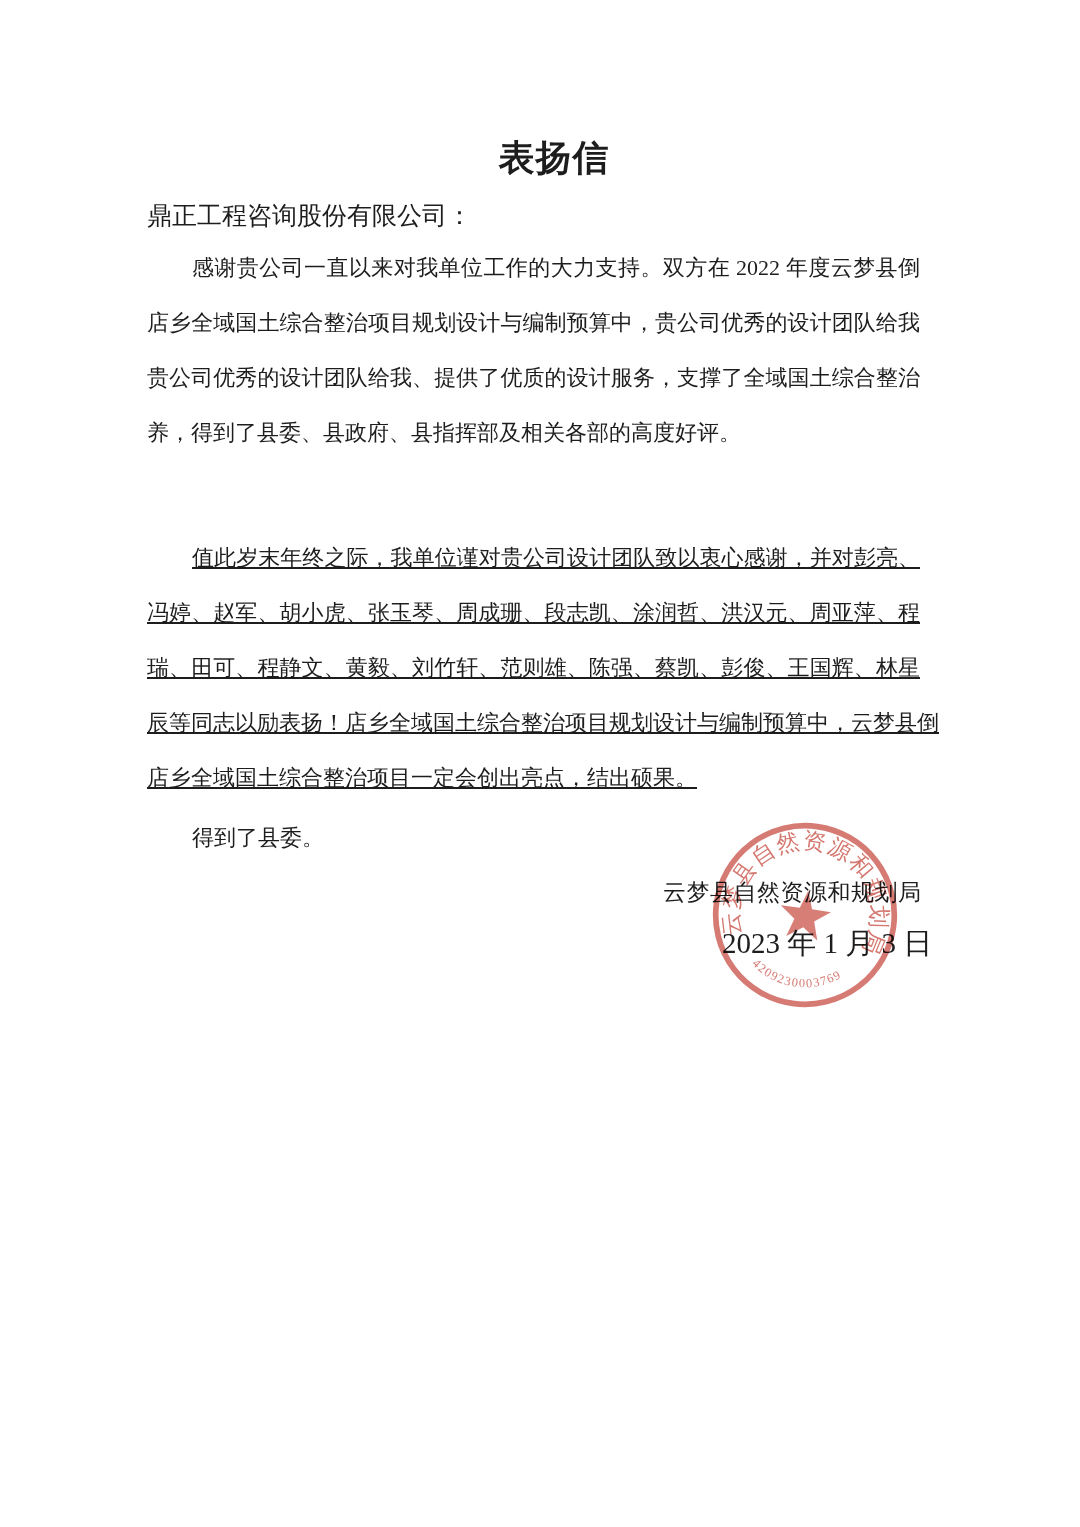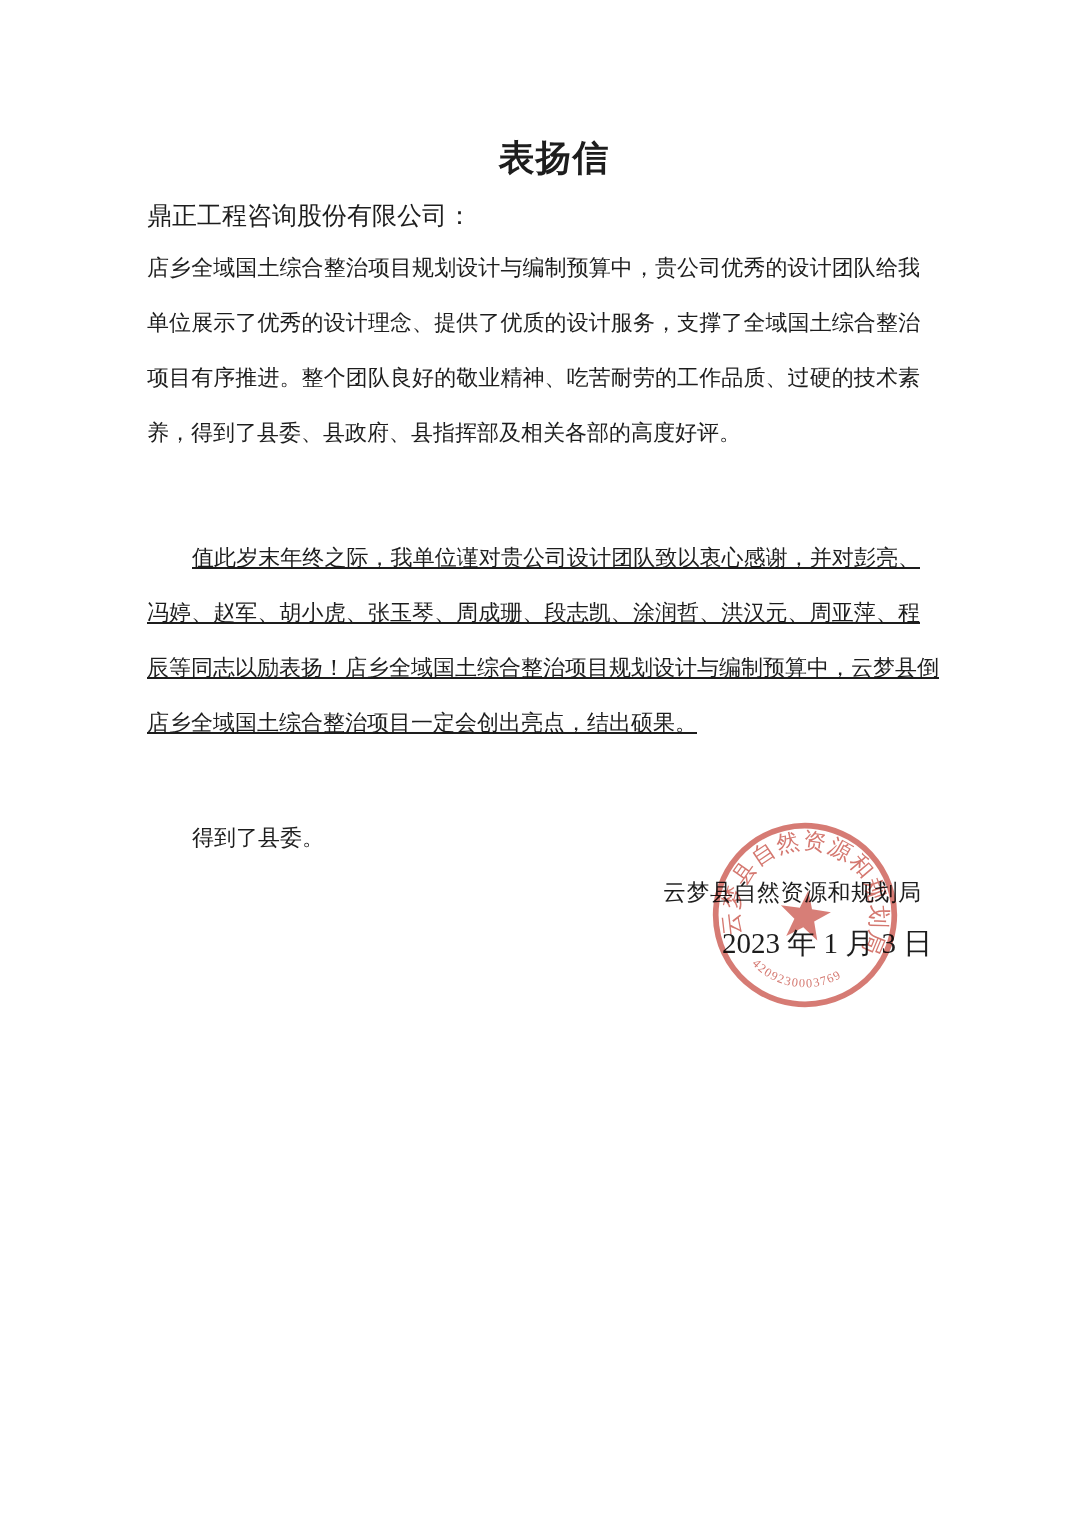--- a/index.html
+++ b/index.html
@@ -86,29 +86,30 @@
 </head>
 <body>
 
 <div class="page">
 
   <div class="title">表扬信</div>
 
   <div class="addressee">鼎正工程咨询股份有限公司：</div>
 
   <div class="para para1">
+    <span class="bline indent">感谢贵公司一直以来对我单位工作的大力支持。双方在 2022 年度云梦县倒</span>
     <span class="bline">店乡全域国土综合整治项目规划设计与编制预算中，贵公司优秀的设计团队给我</span>
-    <span class="bline">单位展示了优秀的设计理念、提供了优质的设计服务，支撑了全域国土综合整治</span>
-    <span class="bline">项目有序推进。整个团队良好的敬业精神、吃苦耐劳的工作品质、过硬的技术素</span>
+    <span class="bline">贵公司优秀的设计团队给我、提供了优质的设计服务，支撑了全域国土综合整治</span>
     <span class="bline final">养，得到了县委、县政府、县指挥部及相关各部的高度好评。</span>
   </div>
 
   <div class="para para2">
     <span class="bline indent">值此岁末年终之际，我单位谨对贵公司设计团队致以衷心感谢，并对彭亮、</span>
     <span class="bline">冯婷、赵军、胡小虎、张玉琴、周成珊、段志凯、涂润哲、洪汉元、周亚萍、程</span>
+    <span class="bline">瑞、田可、程静文、黄毅、刘竹轩、范则雄、陈强、蔡凯、彭俊、王国辉、林星</span>
     <span class="bline">辰等同志以励表扬！店乡全域国土综合整治项目规划设计与编制预算中，云梦县倒</span>
     <span class="bline final">店乡全域国土综合整治项目一定会创出亮点，结出硕果。</span>
   </div>
 
   <div class="para closing">
     <span class="bline indent final">得到了县委。</span>
   </div>
 
   <div class="signature">云梦县自然资源和规划局</div>
 

